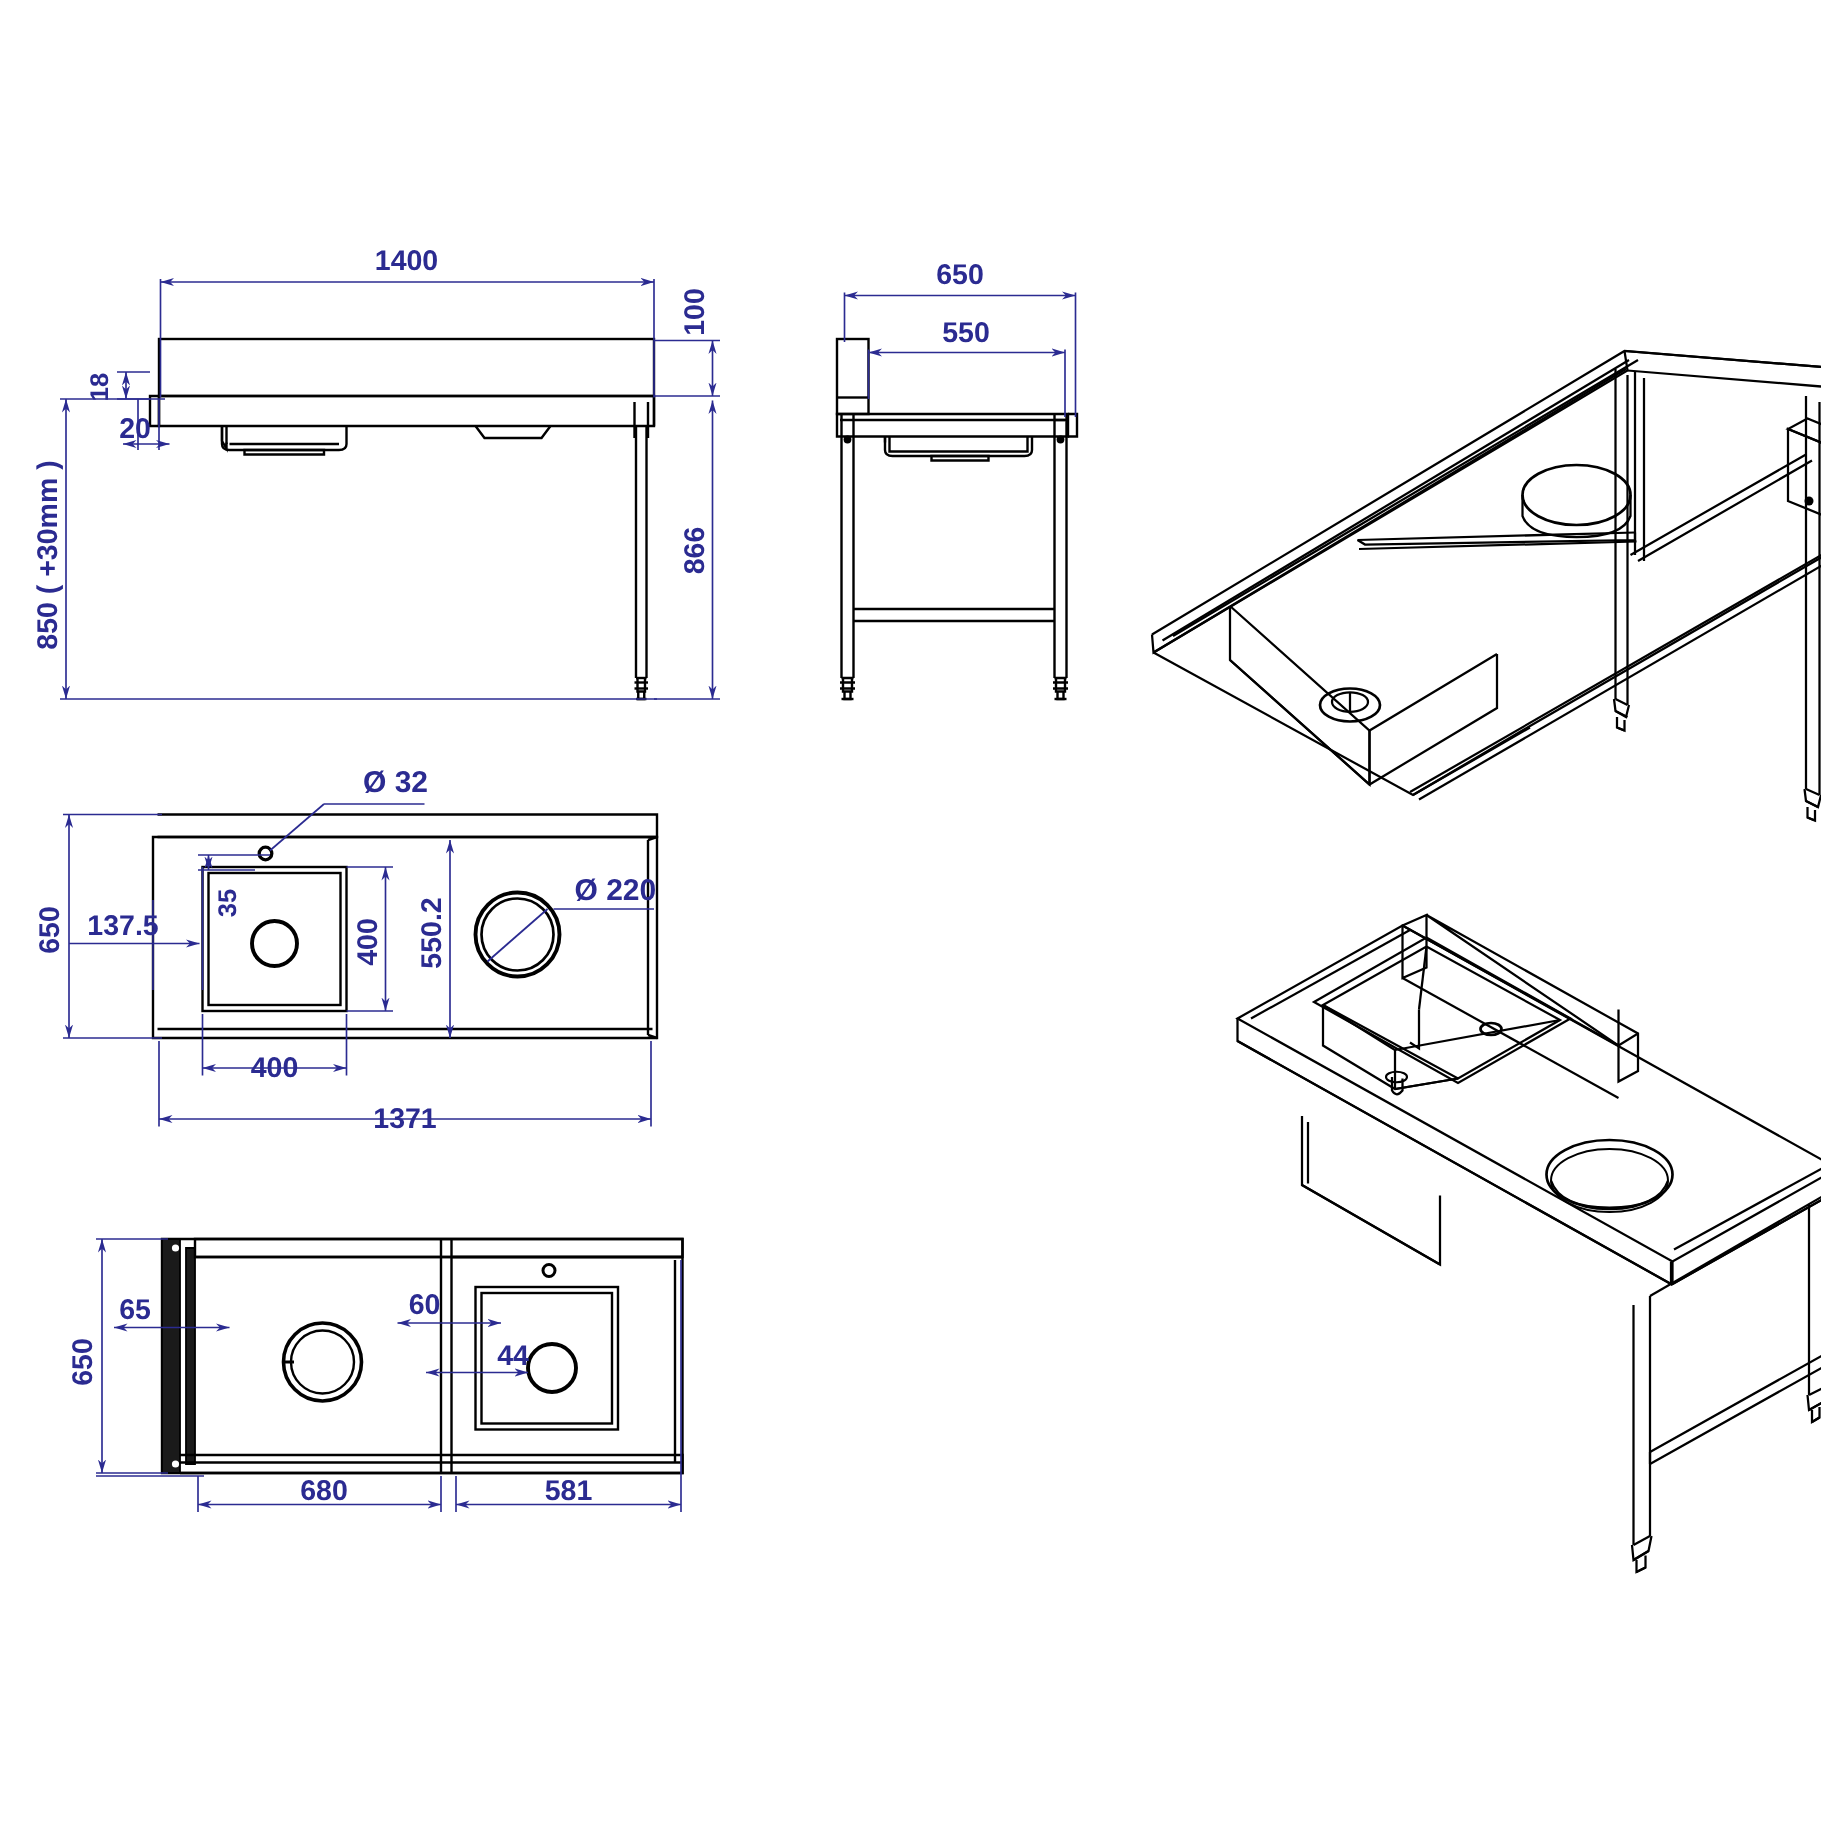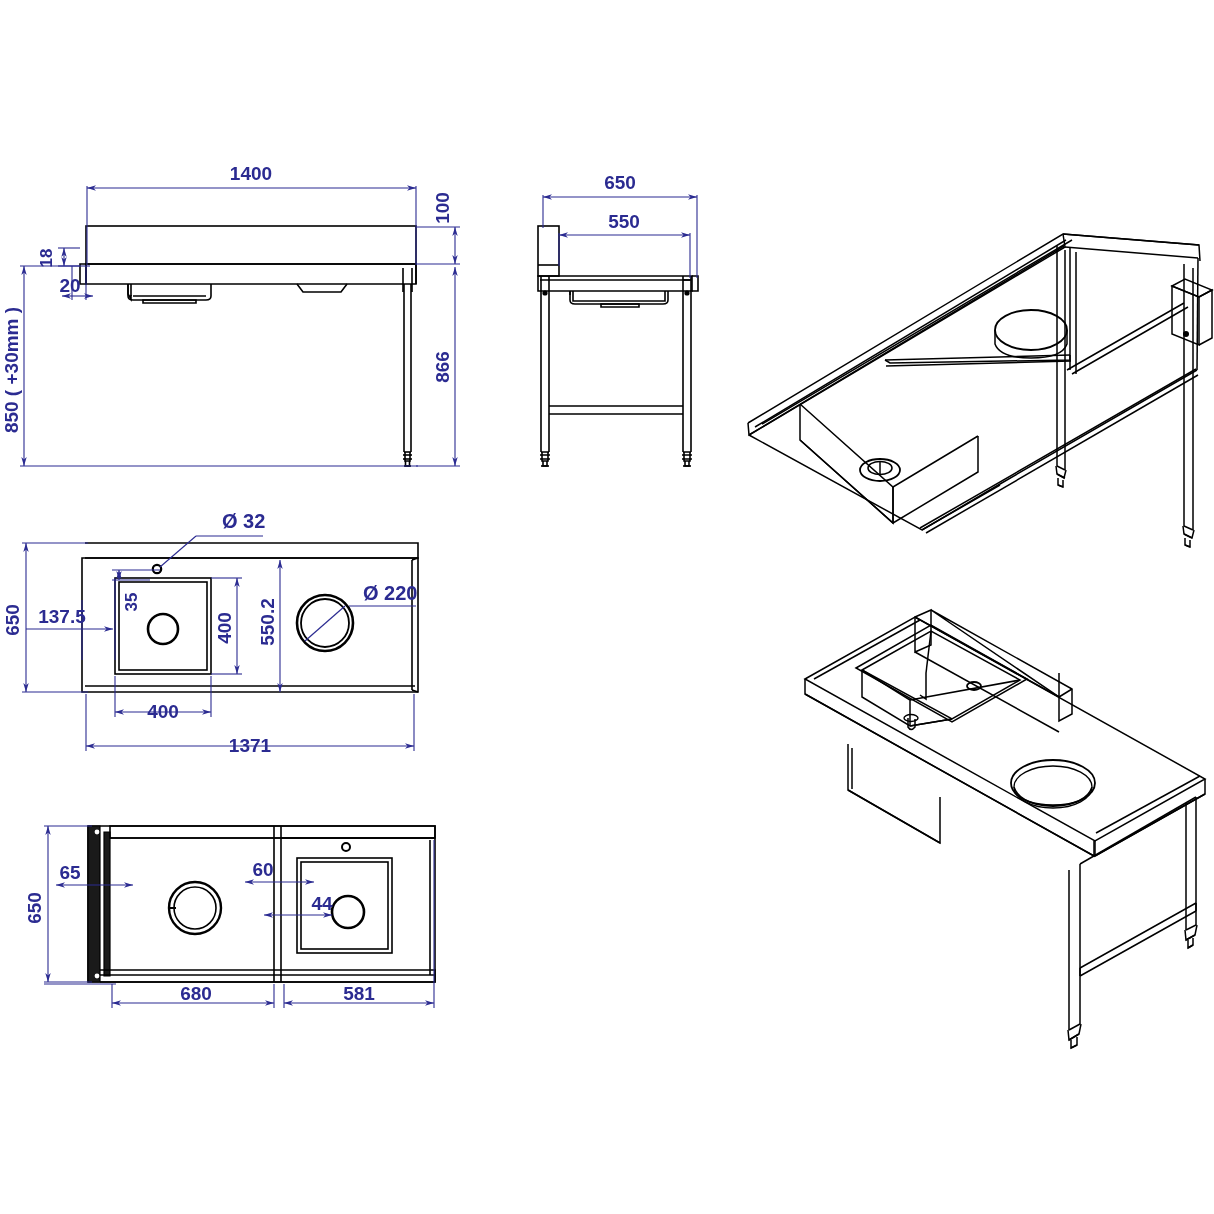--- a/index.html
+++ b/index.html
@@ -2,21 +2,21 @@
 <html><head>
 <meta charset="utf-8">
 <title>Technical Drawing</title>
 <style>
   html,body{margin:0;padding:0;background:#ffffff;}
   body{
     width:1214px;height:1214px;overflow:hidden;
     font-family:"Liberation Sans","DejaVu Sans",sans-serif;
     background:#ffffff;
   }
-  #sheet{position:relative;width:970px;height:1214px;background:#ffffff;}
+  #sheet{position:relative;width:970px;height:1214px;background:#ffffff;margin-left:20px;}
   #sheet svg{position:absolute;left:0;top:0;}
   .dimtxt{
     fill:#2b2b91;
     font-family:"Liberation Sans","DejaVu Sans",sans-serif;
     font-size:19px;
     font-weight:700;
     letter-spacing:0px;
   }
   .dimtxt.sm{font-size:17px;}
   .dimtxt.lg{font-size:20px;}

